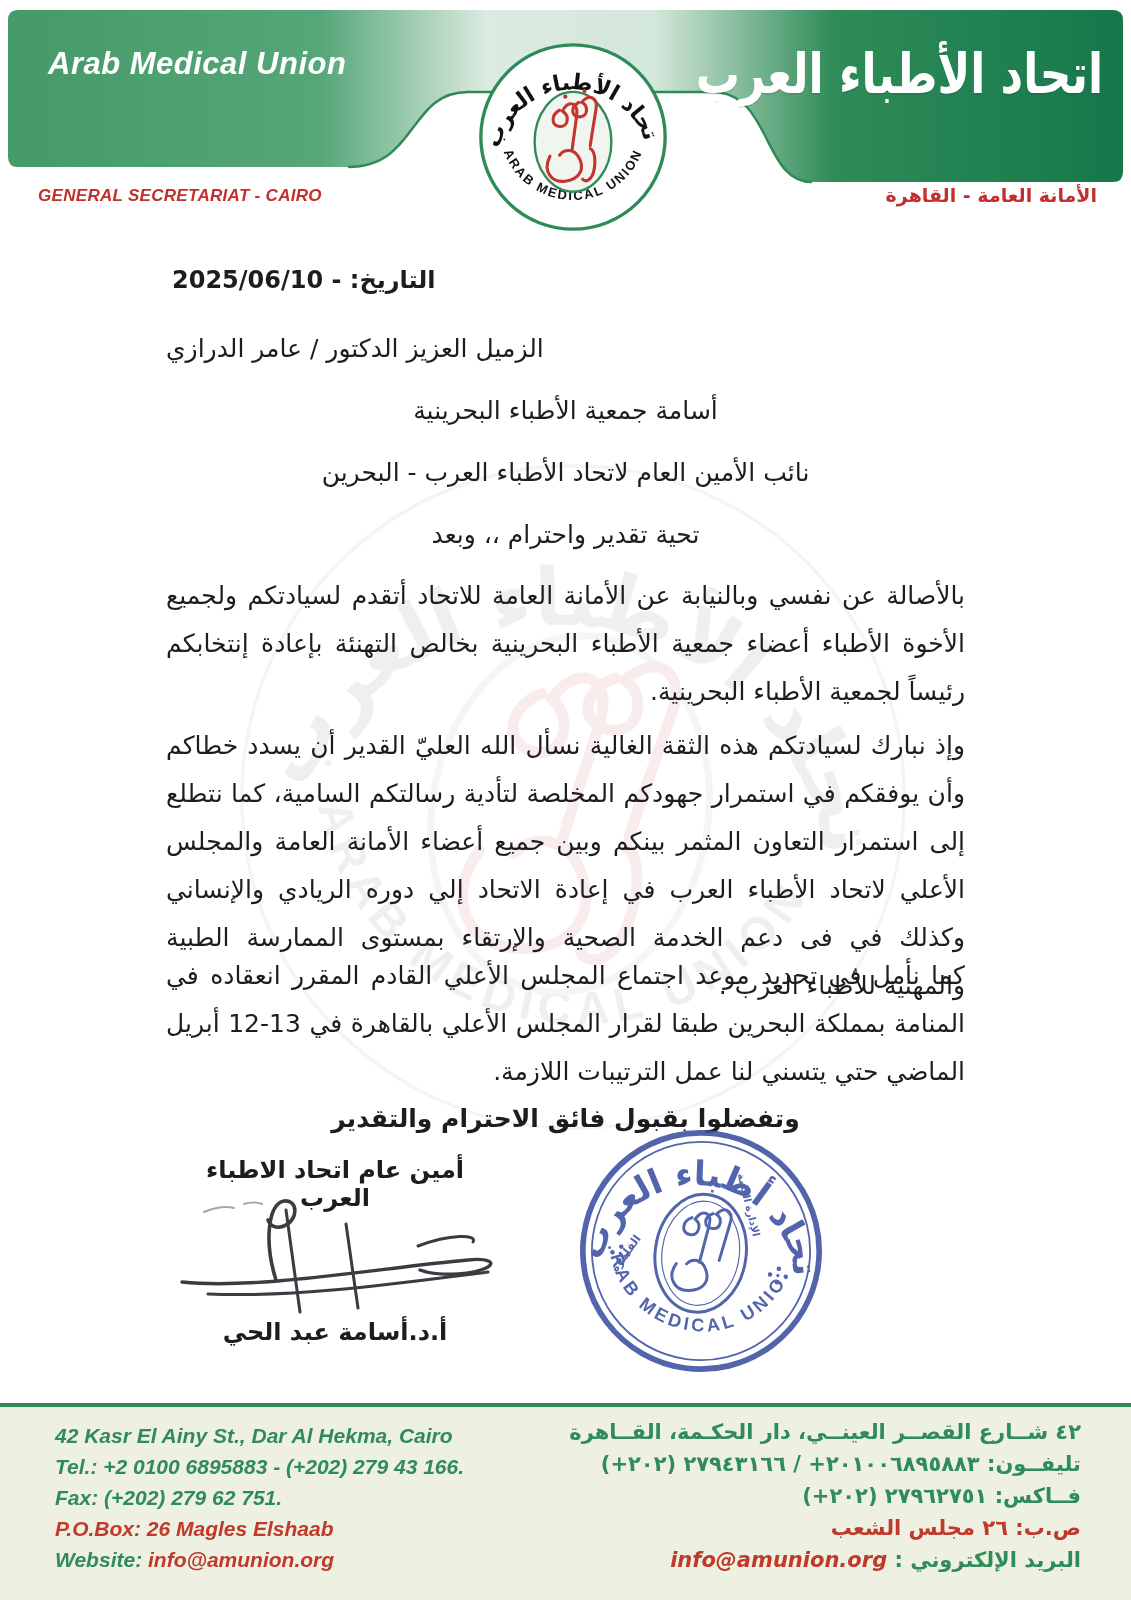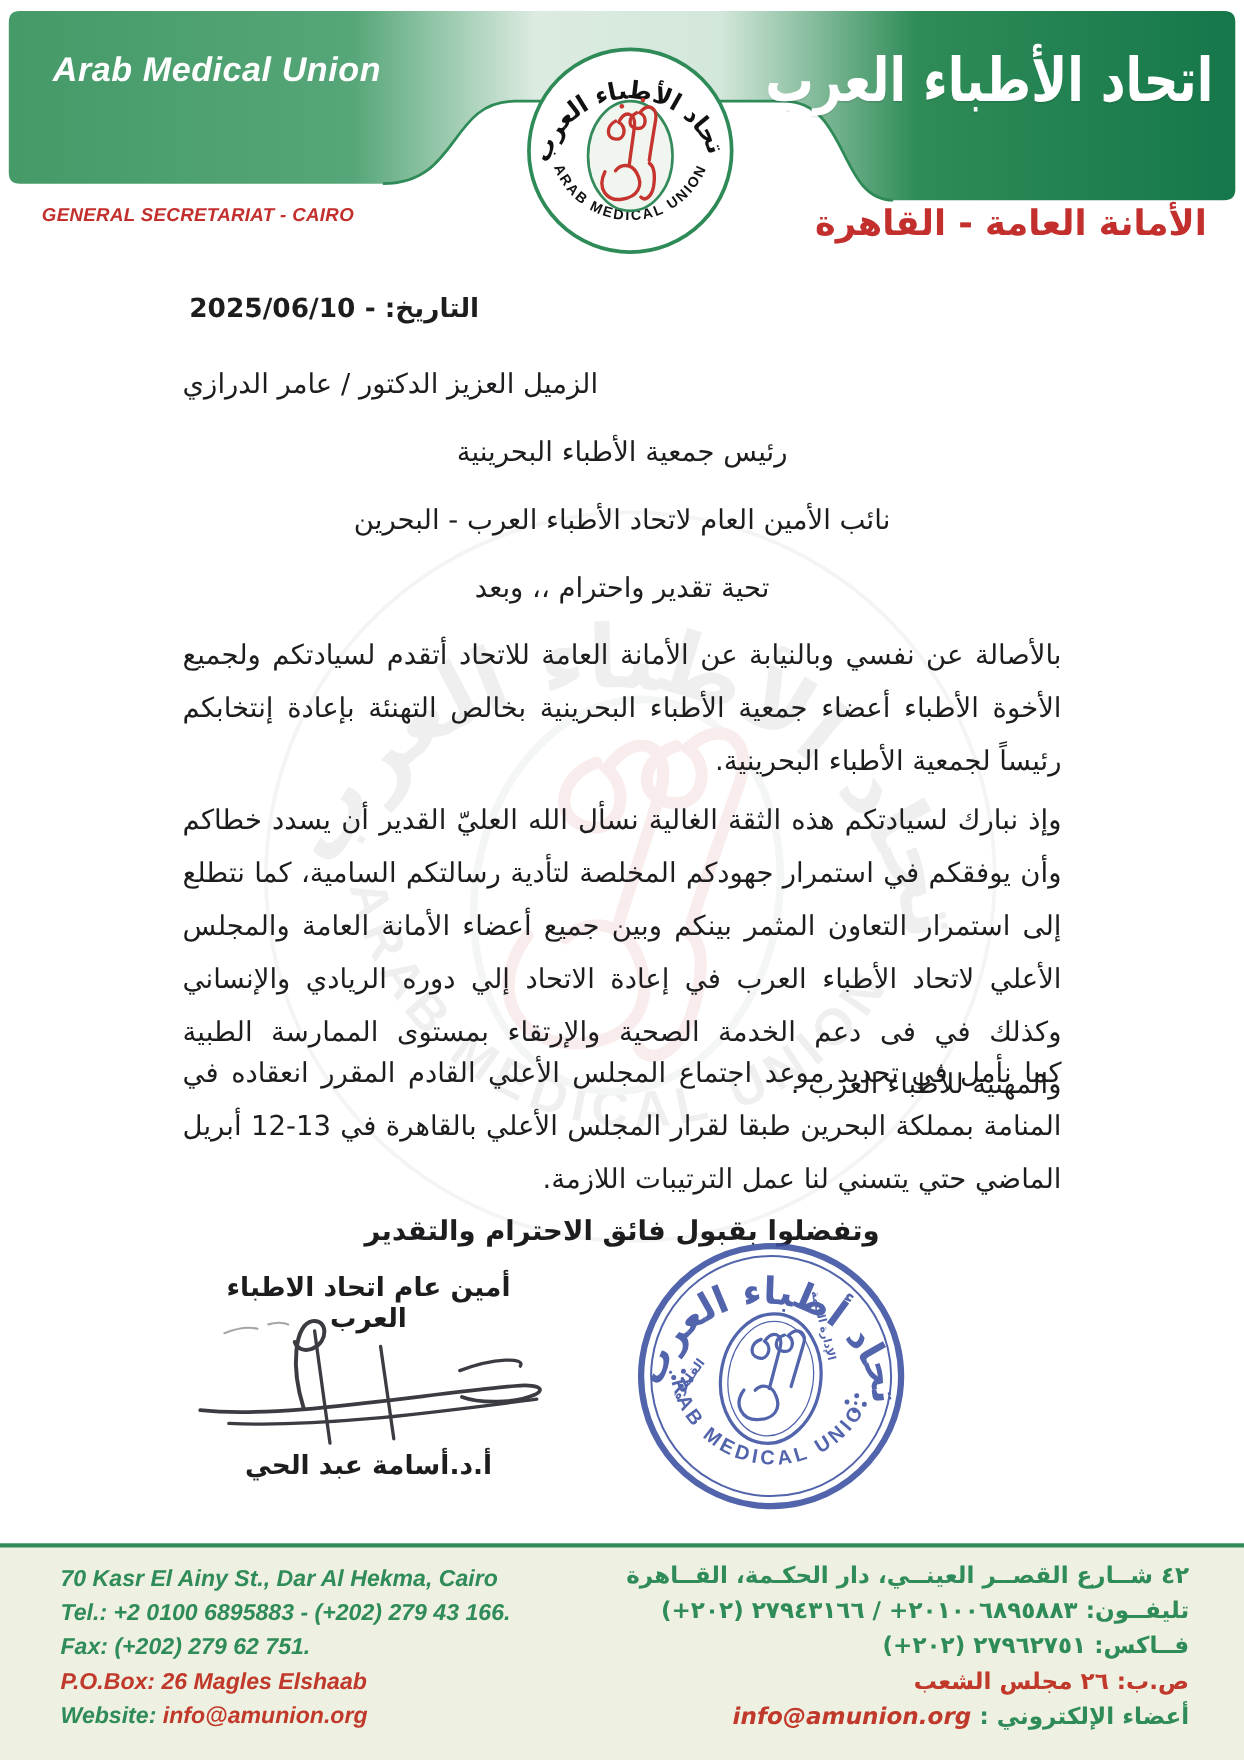--- a/index.html
+++ b/index.html
@@ -11,21 +11,21 @@
   
   .hdr-en1{left:48px;top:46px;color:#ffffff;font-family:"Liberation Sans",sans-serif;
     font-weight:bold;font-style:italic;font-size:31px;letter-spacing:.5px;}
   .hdr-en2{left:48px;top:90px;color:#f2faf4;font-family:"Liberation Sans",sans-serif;
     font-weight:bold;font-style:italic;font-size:24px;letter-spacing:.4px;}
   .hdr-ar-callig{right:28px;top:42px;color:#ffffff;font-weight:bold;font-size:44px;
     direction:rtl;transform:scaleY(1.25);transform-origin:top right;
     text-shadow:0 1px 0 rgba(0,0,0,.08);}
   .sec-en{left:38px;top:186px;color:var(--red,#c22f2c);font-family:"Liberation Sans",sans-serif;
     font-weight:bold;font-style:italic;font-size:17px;letter-spacing:.3px;}
-  .sec-ar{right:34px;top:184px;color:var(--red,#c22f2c);font-weight:bold;font-size:32px;direction:rtl;}
+  .sec-ar{right:34px;top:184px;color:var(--red,#c22f2c);font-weight:bold;font-size:19px;direction:rtl;}
   
   .date-line{left:172px;top:266px;direction:rtl;font-weight:bold;font-size:24px;color:var(--ink,#1d1d1f);}
   #letter{left:166px;right:166px;top:0;height:1131px;}
   #letter > div{position:absolute;left:0;right:0;direction:rtl;color:var(--ink,#1d1d1f);font-size:25px;}
   .rcpt1{top:334px;text-align:left;}
   .rcpt2{top:396px;text-align:center;}
   .rcpt3{top:458px;text-align:center;}
   .greet{top:520px;text-align:center;}
   .para{text-align:justify;line-height:48px;}
   .p1{top:572px;}
@@ -119,21 +119,21 @@
       <path d="M106,64 c-9,5 -8,15 1,15 c9,0 9,-12 2,-15 c8,-10 17,-5 15,7 c-2,12 -5,30 -6,38"></path>
       <path d="M76,120 c-8,16 2,28 16,26 c15,-2 21,-13 14,-25 c-5,-9 -15,-9 -20,-2"></path>
       <path d="M118,112 c4,2 6,10 4,22 c-2,10 -8,14 -12,10"></path>
     </g>
   </svg>
 
   <div class="abs date-line">التاريخ: - 2025/06/10</div>
 
   <div id="letter" class="abs">
     <div class="rcpt1">الزميل العزيز الدكتور / عامر الدرازي</div>
-    <div class="rcpt2">رئيس جمعية الأطباء البحرينية</div>
+    <div class="rcpt2">أسامة جمعية الأطباء البحرينية</div>
     <div class="rcpt3">نائب الأمين العام لاتحاد الأطباء العرب - البحرين</div>
     <div class="greet">تحية تقدير واحترام ،، وبعد</div>
     <div class="para p1">بالأصالة عن نفسي وبالنيابة عن الأمانة العامة للاتحاد أتقدم لسيادتكم ولجميع الأخوة الأطباء أعضاء جمعية الأطباء البحرينية بخالص التهنئة بإعادة إنتخابكم رئيساً لجمعية الأطباء البحرينية.</div>
     <div class="para p2">وإذ نبارك لسيادتكم هذه الثقة الغالية نسأل الله العليّ القدير أن يسدد خطاكم وأن يوفقكم في استمرار جهودكم المخلصة لتأدية رسالتكم السامية، كما نتطلع إلى استمرار التعاون المثمر بينكم وبين جميع أعضاء الأمانة العامة والمجلس الأعلي لاتحاد الأطباء العرب في إعادة الاتحاد إلي دوره الريادي والإنساني وكذلك في فى دعم الخدمة الصحية والإرتقاء بمستوى الممارسة الطبية والمهنية للأطباء العرب .</div>
     <div class="para p3">كما نأمل في تحديد موعد اجتماع المجلس الأعلي القادم المقرر انعقاده في المنامة بمملكة البحرين طبقا لقرار المجلس الأعلي بالقاهرة في ⁦12-13⁩ أبريل الماضي حتي يتسني لنا عمل الترتيبات اللازمة.</div>
     <div class="closing">وتفضلوا بقبول فائق الاحترام والتقدير</div>
   </div>
 
   <div class="abs sig-title">أمين عام اتحاد الاطباء العرب</div>
   <svg class="abs sig-svg" width="345" height="140" viewBox="0 0 345 140">
@@ -184,34 +184,34 @@
         <circle cx="180" cy="128" r="2"></circle>
       <circle cx="187" cy="122" r="2"></circle>
         <circle cx="180" cy="122" r="1.4"></circle>
     </g>
   </svg>
 
   <div class="abs footer-rule"></div>
   <div class="abs footer-bg"></div>
 
   <div class="abs foot-left">
-    <div>70 Kasr El Ainy St., Dar Al Hekma, Cairo</div>
+    <div>42 Kasr El Ainy St., Dar Al Hekma, Cairo</div>
     <div>Tel.: +2 0100 6895883 - (+202) 279 43 166.</div>
     <div>Fax: (+202) 279 62 751.</div>
     <div class="red">P.O.Box: 26 Magles Elshaab</div>
     <div>
       <span>Website:</span>
       <a class="email" href="#">info@amunion.org</a>
     </div>
   </div>
 
   <div class="abs foot-right">
     <div>٤٢ شــارع القصــر العينــي، دار الحكـمة، القــاهرة</div>
     <div>تليفــون: ⁦+٢٠١٠٠٦٨٩٥٨٨٣⁩ / ⁦٢٧٩٤٣١٦٦⁩ ⁦(+٢٠٢)⁩</div>
     <div>فــاكس: ⁦٢٧٩٦٢٧٥١⁩ ⁦(+٢٠٢)⁩</div>
     <div class="red">ص.ب: ٢٦ مجلس الشعب</div>
     <div>
-      <span>أعضاء الإلكتروني :</span>
+      <span>البريد الإلكتروني :</span>
       <a class="email" href="#">info@amunion.org</a>
     </div>
   </div>
 
 </div>
 
 </body></html>

